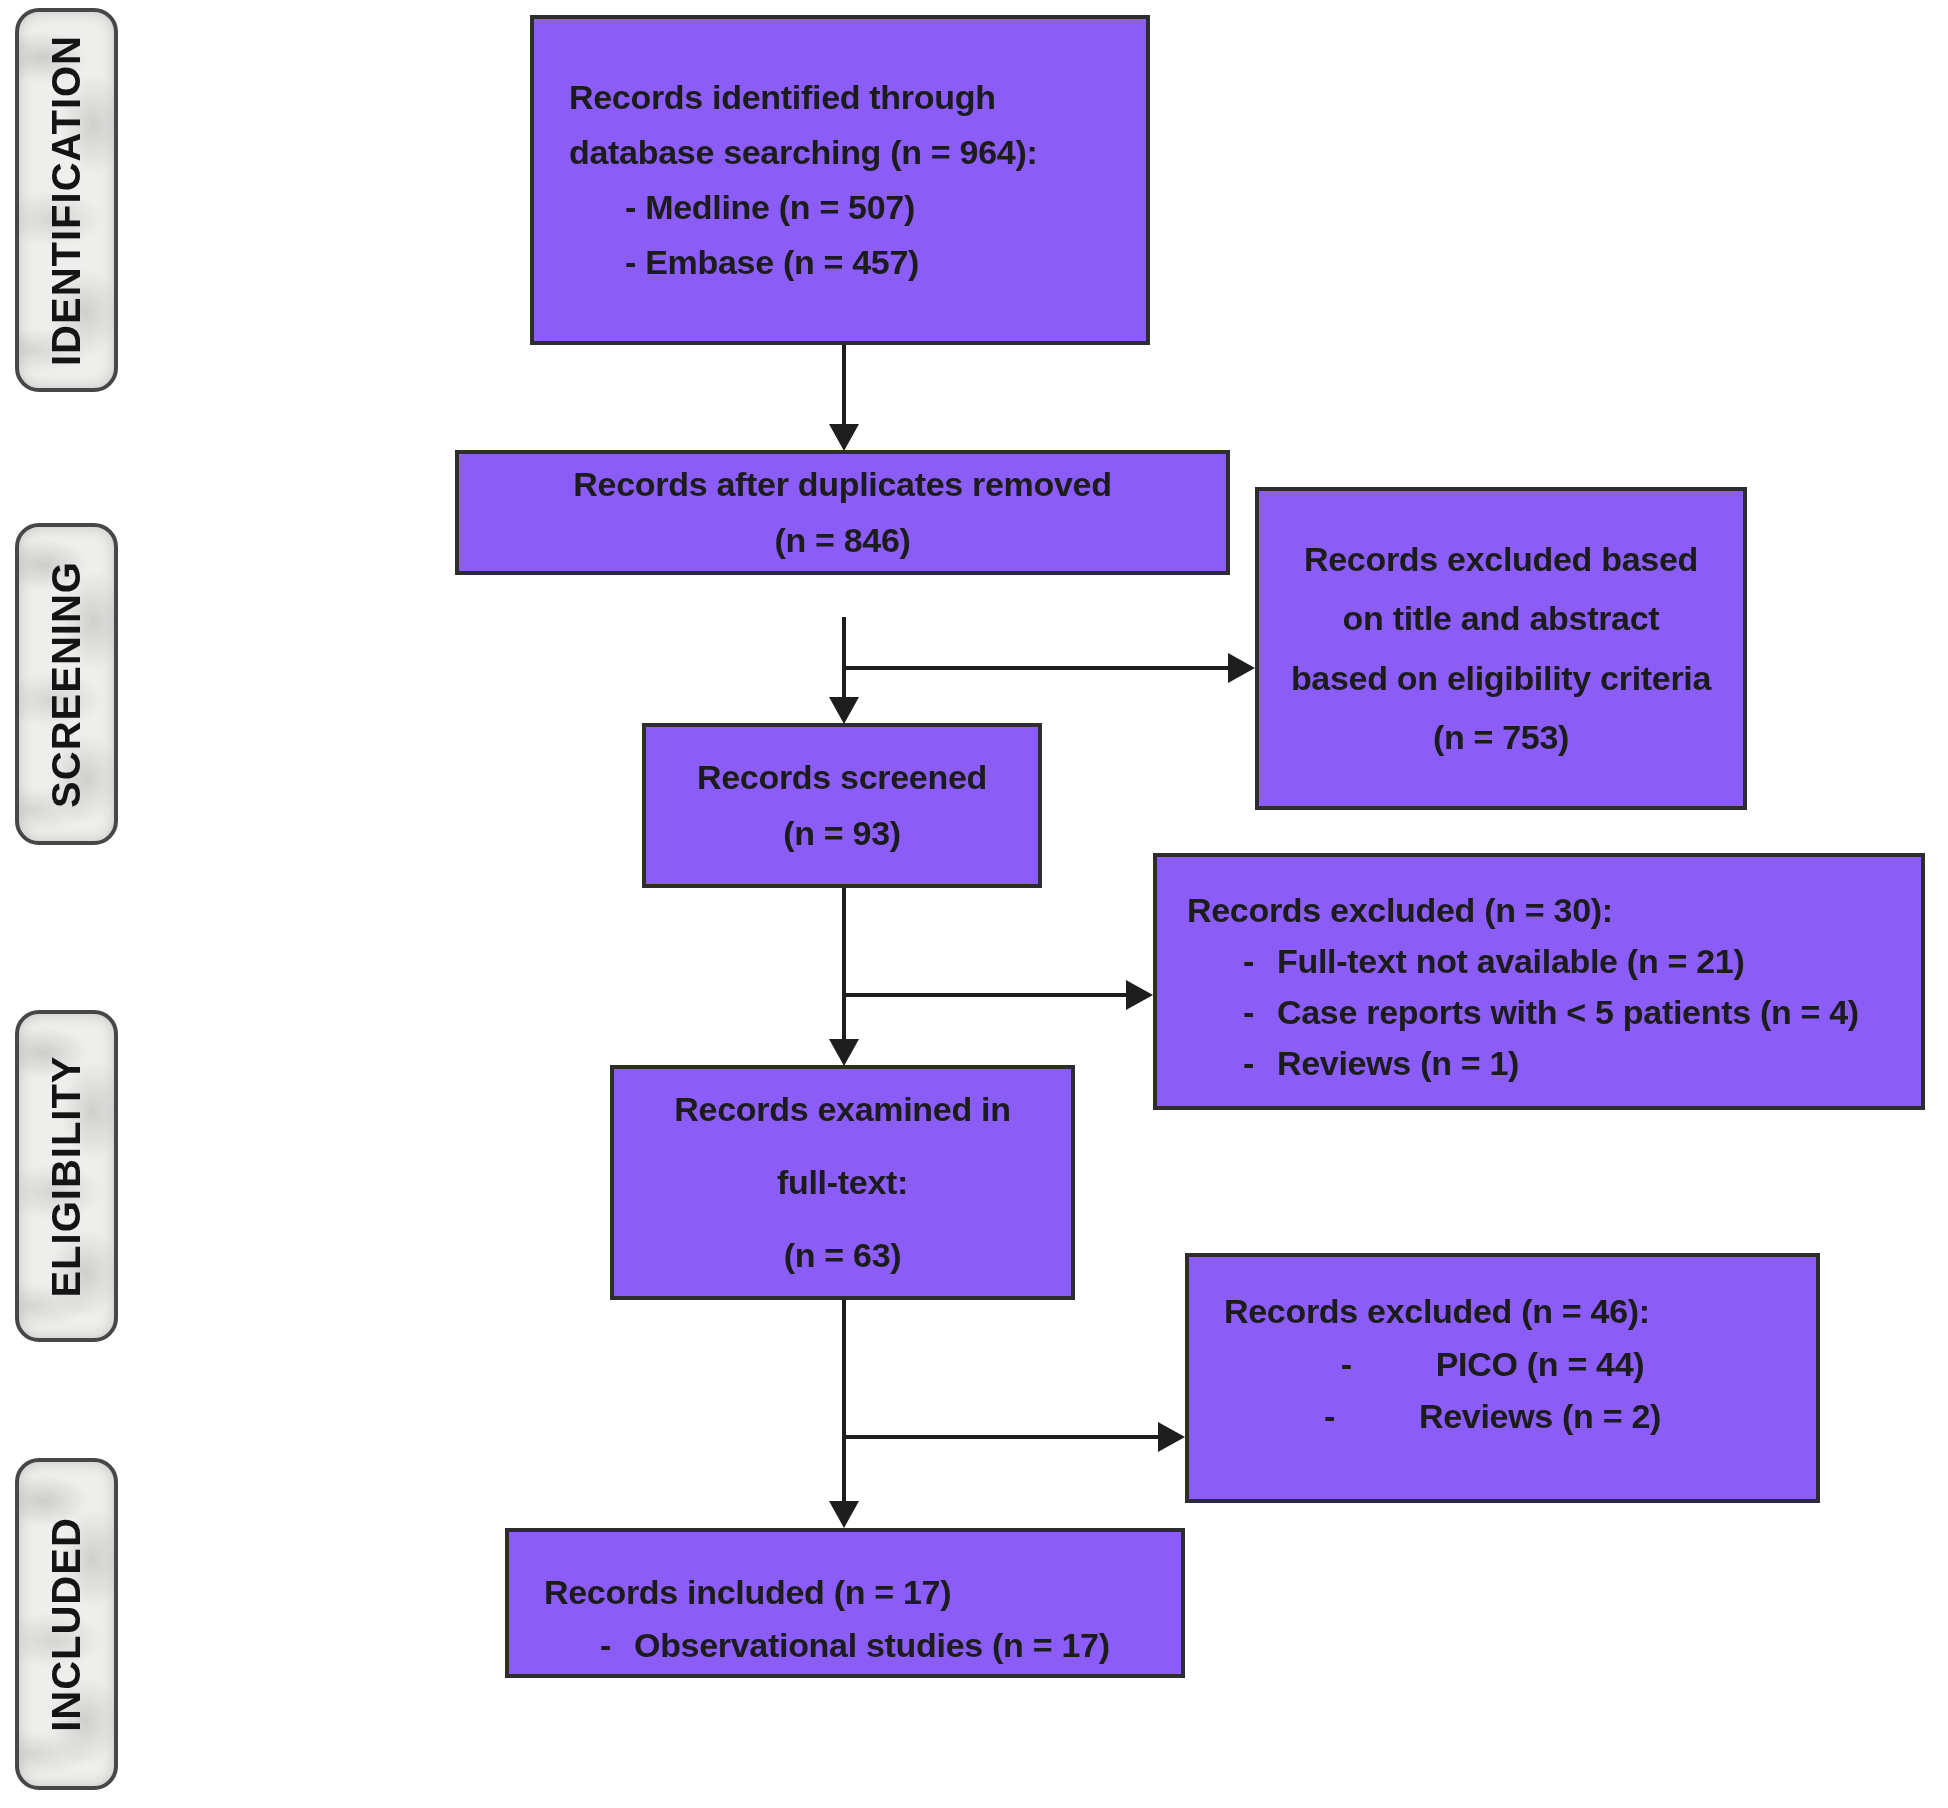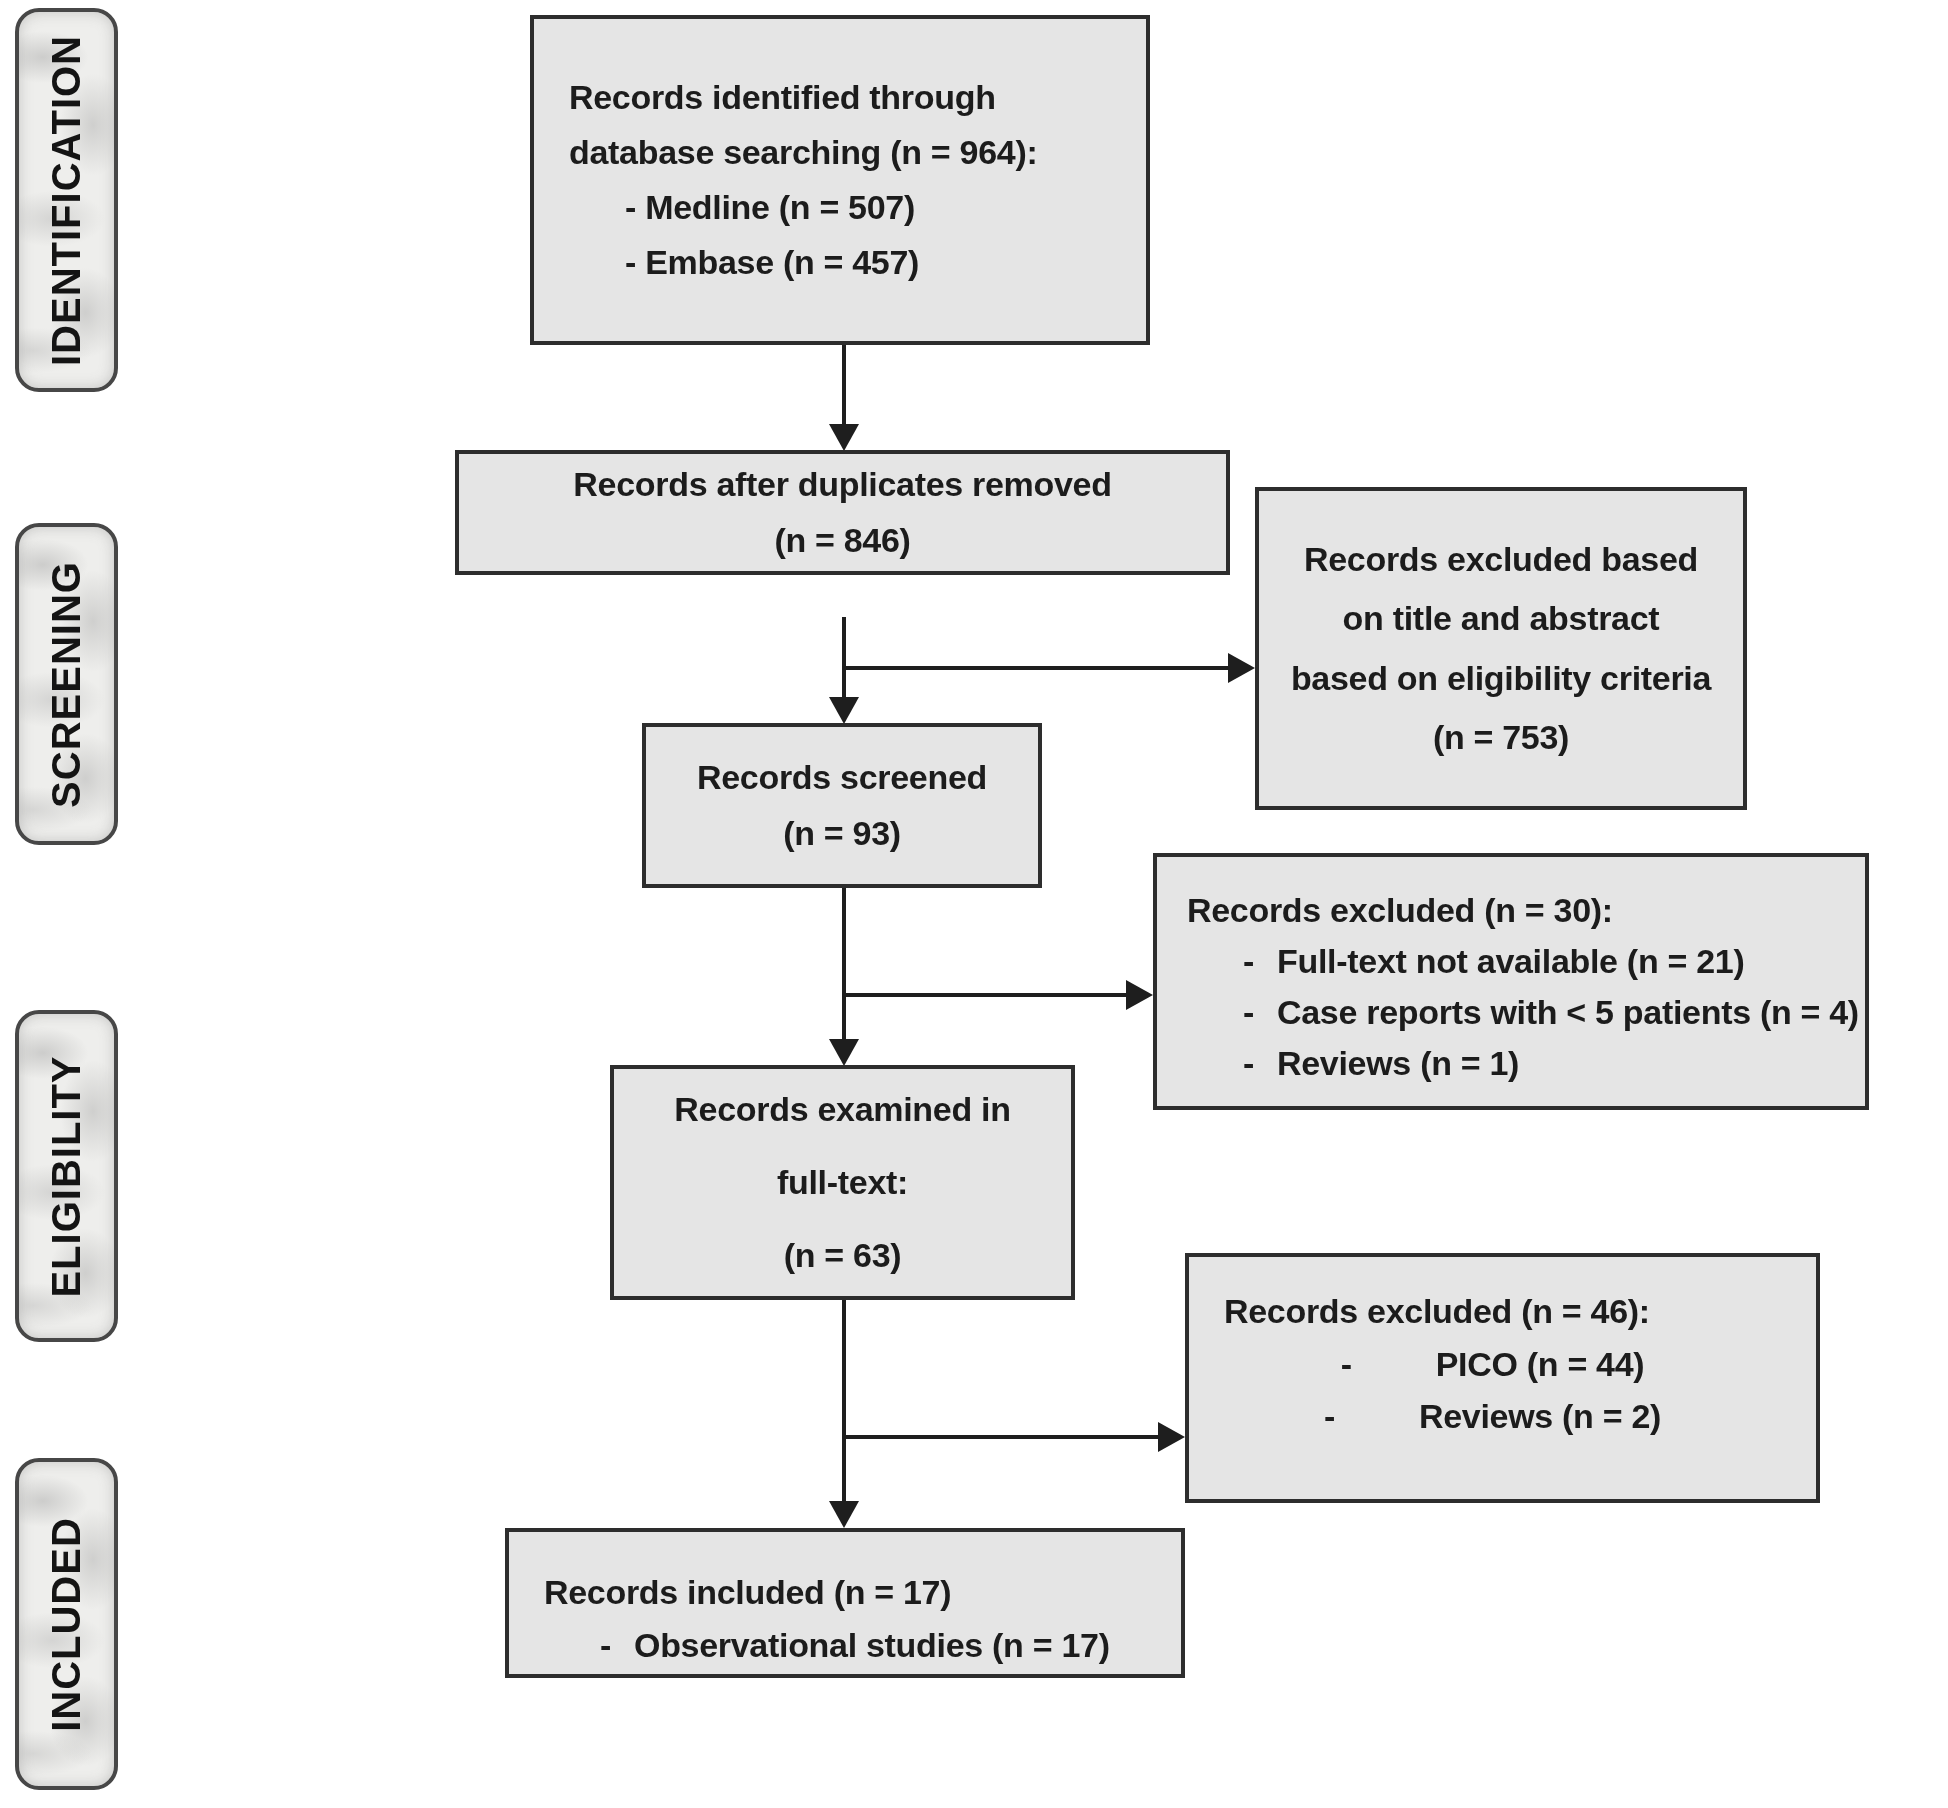--- a/index.html
+++ b/index.html
@@ -32,21 +32,21 @@
     white-space:nowrap;
     font-size:40px;
     font-weight:700;
     letter-spacing:1px;
     color:#141414;
   }
   
   .fbox{
     position:absolute;
     border:4px solid #2d2d2d;
-    background:#e5e5e5;
+    background:#8b5cf6;
     box-sizing:border-box;
     display:flex;flex-direction:column;
     font-size:34px;font-weight:700;letter-spacing:-0.3px;
     line-height:1.62;
     color:#1c1c1c;
   }
   .fbox.center{align-items:center;justify-content:center;text-align:center;}
   .fbox.leftpad{justify-content:center;padding-left:35px;padding-right:10px;}
   .line{white-space:nowrap;}
   .indent1{padding-left:32px;margin-left:24px;}
@@ -115,21 +115,21 @@
   <div class="fbox center" style="left:642px;top:723px;width:400px;height:165px;text-align:center;">
     <div class="line">Records screened</div>
     <div class="line">(n = 93)</div>
   </div>
 
   <div class="vline" style="left:842px;top:888px;height:152px;"></div>
   <div class="arrow-down" style="left:829px;top:1039px;"></div>
   <div class="hline" style="left:842px;top:993px;width:285px;"></div>
   <div class="arrow-right" style="left:1126px;top:980px;"></div>
 
-  <div class="fbox" style="left:1153px;top:853px;width:716px;height:257px;padding:28px 12px 0 30px;line-height:1.5;">
+  <div class="fbox" style="left:1153px;top:853px;width:772px;height:257px;padding:28px 12px 0 30px;line-height:1.5;">
     <div class="line">Records excluded (n = 30):</div>
     <div class="bullet-row indent1">
       <span class="dash">-</span>
       <span>Full-text not available (n = 21)</span>
     </div>
     <div class="bullet-row indent1">
       <span class="dash">-</span>
       <span>Case reports with &lt; 5 patients (n = 4)</span>
     </div>
     <div class="bullet-row indent1">

